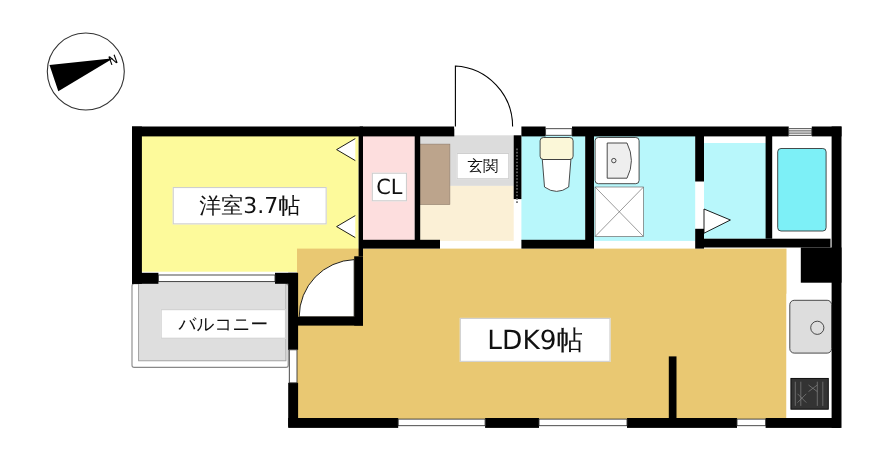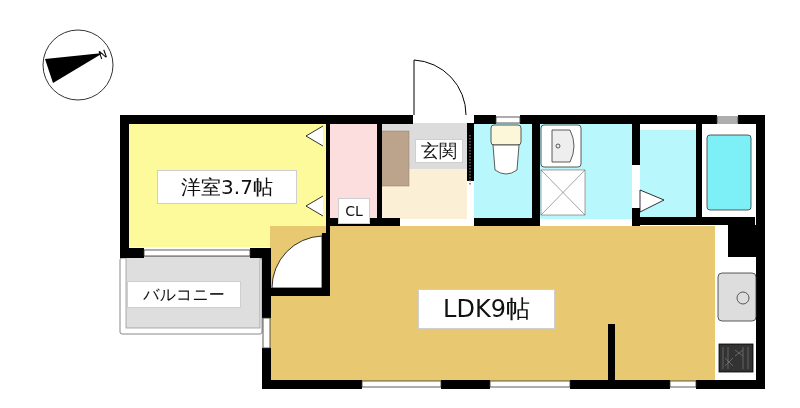--- a/index.html
+++ b/index.html
@@ -4,23 +4,23 @@
 <style>
   html, body { margin:0; padding:0; background:#ffffff; }
   body { width:800px; height:408px; overflow:hidden; position:relative; font-family:"DejaVu Sans", sans-serif; }
   #plan { position:absolute; left:0; top:0; width:800px; height:408px; }
   .label {
     position:absolute; background:#ffffff; border:1px solid #cfcfcf;
     color:#111; white-space:nowrap; line-height:1; display:flex; align-items:center; justify-content:center;
     font-family:"DejaVu Sans", sans-serif;
   }
   .lbl-bedroom { left:157px; top:170px; width:138px; height:32px; font-size:20px; }
-  .lbl-cl { left:338px; top:157px; width:30px; height:24px; font-size:14px;margin-top:41px; }
-  .lbl-genkan { left:415px; top:139px; width:46px; height:22px; font-size:18px; }
-  .lbl-balcony { left:127px; top:281px; width:112px; height:25px; font-size:16px; }
+  .lbl-cl { left:338px; top:157px; width:30px; height:24px; font-size:19px; }
+  .lbl-genkan { left:415px; top:139px; width:46px; height:22px; font-size:14px; }
+  .lbl-balcony { left:146px; top:281px; width:112px; height:25px; font-size:16px; }
   .lbl-ldk { left:418px; top:289px; width:135px; height:38px; font-size:24px; }
 </style>
 </head>
 <body>
 
 <svg id="plan" viewBox="0 0 800 408" xmlns="http://www.w3.org/2000/svg">
 
   <g>
     <circle cx="78" cy="65" r="35" fill="#fff" stroke="#333" stroke-width="1"></circle>
     <polygon points="45,59 103,53 53,83" fill="#000"></polygon>

